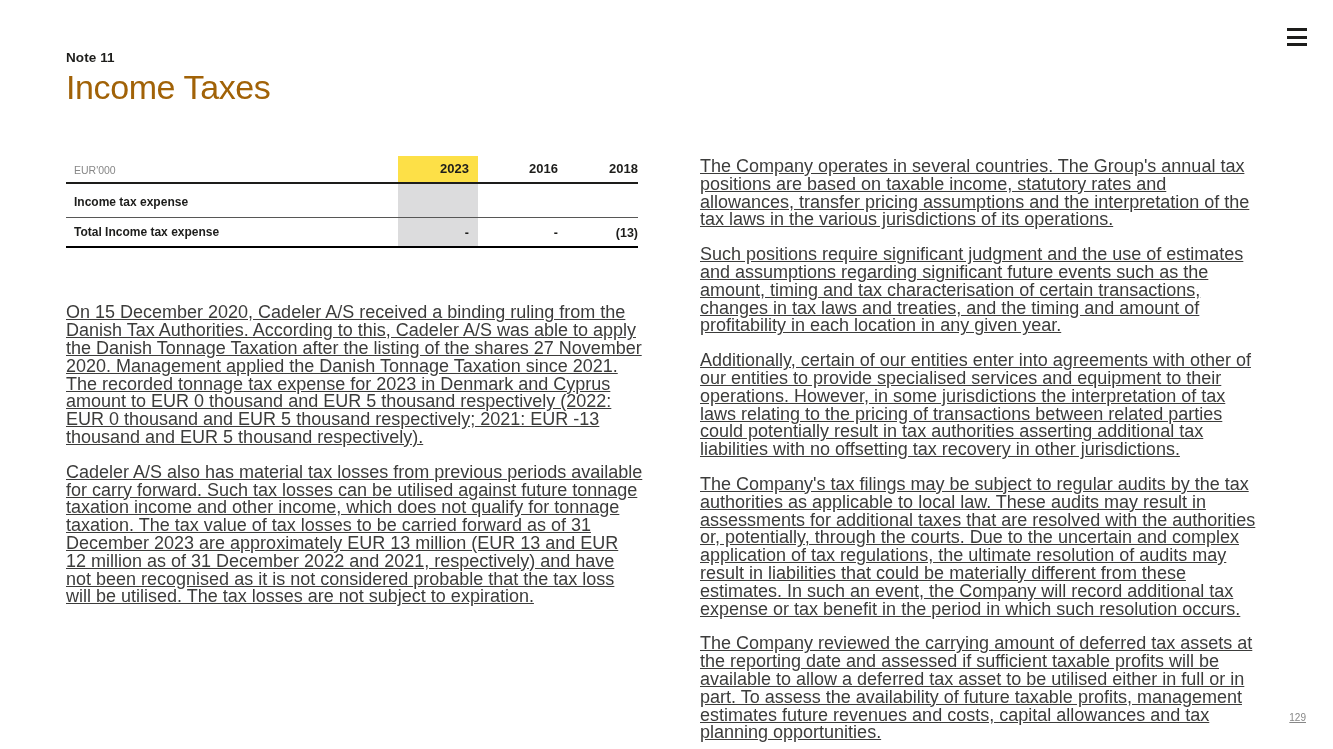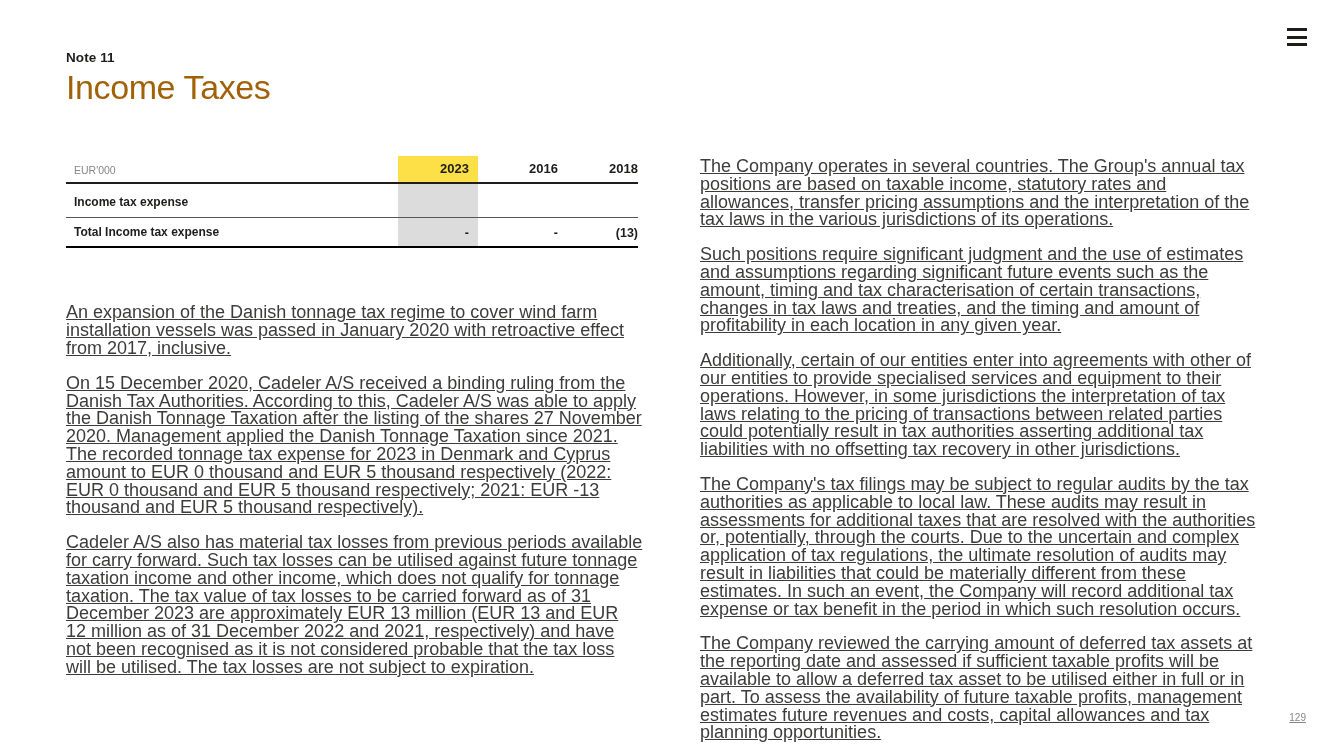--- a/index.html
+++ b/index.html
@@ -118,21 +118,20 @@
           </tr>
           <tr class="row-3 bold-row">
             <td class="lbl">Total Income tax expense</td>
             <td class="val hl" style="background: rgb(220, 220, 221);">-</td>
             <td class="val">-</td>
             <td class="val">(13)</td>
           </tr>
         </tbody>
       </table>
 
-      <p class="para">An expansion of the Danish tonnage tax regime to cover wind farm installation vessels was passed in January 2020 with retroactive effect from 2017, inclusive.</p>
       <p class="para">On 15 December 2020, Cadeler A/S received a binding ruling from the Danish Tax Authorities. According to this, Cadeler A/S was able to apply the Danish Tonnage Taxation after the listing of the shares 27 November 2020. Management applied the Danish Tonnage Taxation since 2021. The recorded tonnage tax expense for 2023 in Denmark and Cyprus amount to EUR 0 thousand and EUR 5 thousand respectively (2022: EUR 0 thousand and EUR 5 thousand respectively; 2021: EUR -13 thousand and EUR 5 thousand respectively).</p>
       <p class="para">Cadeler A/S also has material tax losses from previous periods available for carry forward. Such tax losses can be utilised against future tonnage taxation income and other income, which does not qualify for tonnage taxation. The tax value of tax losses to be carried forward as of 31 December 2023 are approximately EUR 13 million (EUR 13 and EUR 12 million as of 31 December 2022 and 2021, respectively) and have not been recognised as it is not considered probable that the tax loss will be utilised. The tax losses are not subject to expiration.</p>
     </div>
 
     <div class="col-right">
       <p class="para">The Company operates in several countries. The Group's annual tax positions are based on taxable income, statutory rates and allowances, transfer pricing assumptions and the interpretation of the tax laws in the various jurisdictions of its operations.</p>
       <p class="para">Such positions require significant judgment and the use of estimates and assumptions regarding significant future events such as the amount, timing and tax characterisation of certain transactions, changes in tax laws and treaties, and the timing and amount of profitability in each location in any given year.</p>
       <p class="para">Additionally, certain of our entities enter into agreements with other of our entities to provide specialised services and equipment to their operations. However, in some jurisdictions the interpretation of tax laws relating to the pricing of transactions between related parties could potentially result in tax authorities asserting additional tax liabilities with no offsetting tax recovery in other jurisdictions.</p>
       <p class="para">The Company's tax filings may be subject to regular audits by the tax authorities as applicable to local law. These audits may result in assessments for additional taxes that are resolved with the authorities or, potentially, through the courts. Due to the uncertain and complex application of tax regulations, the ultimate resolution of audits may result in liabilities that could be materially different from these estimates. In such an event, the Company will record additional tax expense or tax benefit in the period in which such resolution occurs.</p>
       <p class="para">The Company reviewed the carrying amount of deferred tax assets at the reporting date and assessed if sufficient taxable profits will be available to allow a deferred tax asset to be utilised either in full or in part. To assess the availability of future taxable profits, management estimates future revenues and costs, capital allowances and tax planning opportunities.</p>

